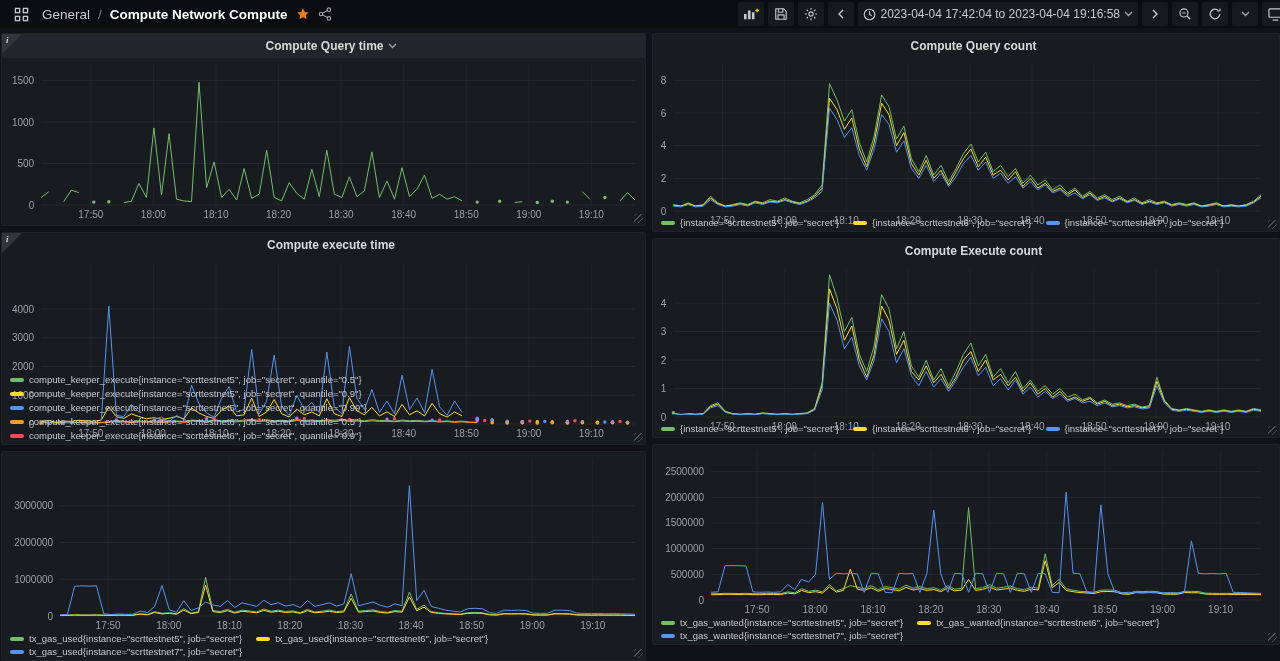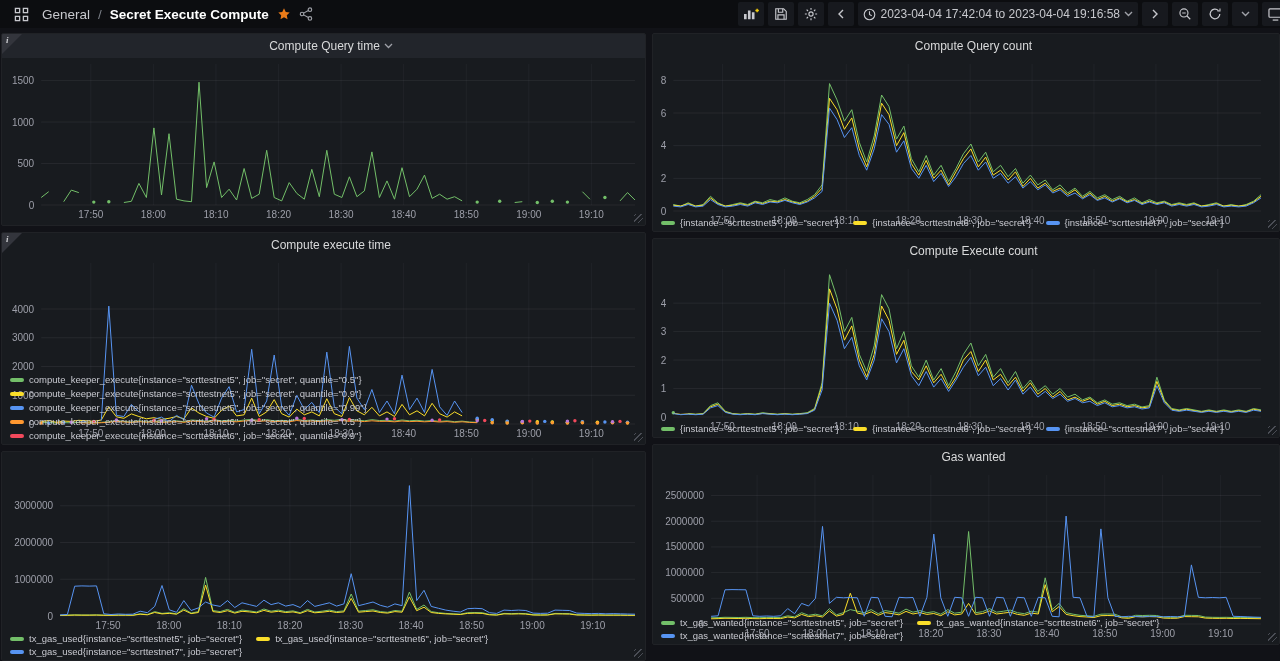--- a/index.html
+++ b/index.html
@@ -21,21 +21,21 @@
   
   .board { display:flex; gap:6px; padding:5px 0 0 1px; height:633px; }
   .col { display:flex; flex-direction:column; gap:6px; }
   .col.left { width:645px; }
   .col.right { width:732px; }
   .panel { position:relative; background:#181b1f; border:1px solid #202226; border-radius:2px;
     display:flex; flex-direction:column; overflow:hidden; }
   .phead { position:relative; height:24px; flex:none; display:flex; align-items:center;
     justify-content:center; gap:4px; cursor:pointer; }
   .phead.filled { background:#22252b; }
-  .ptitle { color:#d8d9da; font-size:12px; font-weight:400;margin-left:15px; }
+  .ptitle { color:#d8d9da; font-size:12px; font-weight:700;margin-left:15px; }
   .chev { color:#9fa1a8; }
   .chart { flex:1 1 auto; min-height:0; cursor:crosshair; }
   .legend { flex:none; display:flex; flex-wrap:wrap; column-gap:14px; row-gap:2px;
     padding:1px 4px 3px 8px; overflow:hidden; }
   .legend.colrows { flex-direction:column; flex-wrap:nowrap; row-gap:3px; }
   .li { display:flex; align-items:center; gap:5px; min-width:0; cursor:pointer; }
   .sw { width:14px; height:4px; border-radius:2px; flex:none; }
   .lt { color:#c8c9d0; font-size:9.5px; white-space:nowrap; }
   .ax { font-family:"Liberation Sans", sans-serif; font-size:10px; fill:#9d9fa9; }
   .info-corner { position:absolute; top:0; left:0; width:0; height:0;
@@ -53,21 +53,21 @@
     <span class="ibtn plain">
       <svg class="icon" width="15" height="15" viewBox="0 0 16 16" fill="none" stroke="#c7c8cd" stroke-width="1.4">
         <rect x="1.5" y="1.5" width="4.5" height="4.5"></rect>
           <rect x="10" y="1.5" width="4.5" height="4.5"></rect>
         <rect x="1.5" y="10" width="4.5" height="4.5"></rect>
           <rect x="10" y="10" width="4.5" height="4.5"></rect>
       </svg>
     </span>
     <span class="crumb-sec">General</span>
     <span class="crumb-sep">/</span>
-    <span class="crumb-title">Secret Execute Compute</span>
+    <span class="crumb-title">Compute Network Compute</span>
     <span style="display:flex">
       <svg class="icon" width="14" height="14" viewBox="0 0 16 16">
           <path fill="#EB7B18" d="M8 1.5l2 4.1 4.5.6-3.3 3.2.8 4.5L8 11.8l-4 2.1.8-4.5L1.5 6.2 6 5.6z"></path>
         </svg>
     </span>
     <span style="display:flex">
       <svg class="icon" width="14" height="14" viewBox="0 0 16 16" fill="none" stroke="#9fa1a8" stroke-width="1.3">
         <circle cx="12.5" cy="3" r="2"></circle>
           <circle cx="3.5" cy="8" r="2"></circle>
           <circle cx="12.5" cy="13" r="2"></circle>
@@ -483,23 +483,20 @@
             <span class="lt">{instance="scrttestnet6", job="secret"}</span>
           </div>
           <div class="li">
             <span class="sw" style="background: rgb(87, 148, 242);"></span>
             <span class="lt">{instance="scrttestnet7", job="secret"}</span>
           </div>
         </div>
       <div class="rsz"></div>
     </section>
     <section class="panel" style="height:201px">
-      <div class="phead">
-        <span class="ptitle">Gas wanted</span>
-      </div>
       <div class="chart"><svg width="618" height="171">
             <line x1="58.1" x2="608" y1="155" y2="155" stroke="rgba(204,204,220,0.08)"></line>
             <text x="51.1" y="158.5" text-anchor="end" class="ax">0</text>
             <line x1="58.1" x2="608" y1="129.31034482758622" y2="129.31034482758622" stroke="rgba(204,204,220,0.08)"></line>
             <text x="51.1" y="132.81034482758622" text-anchor="end" class="ax">500000</text>
             <line x1="58.1" x2="608" y1="103.62068965517241" y2="103.62068965517241" stroke="rgba(204,204,220,0.08)"></line>
             <text x="51.1" y="107.12068965517241" text-anchor="end" class="ax">1000000</text>
             <line x1="58.1" x2="608" y1="77.93103448275862" y2="77.93103448275862" stroke="rgba(204,204,220,0.08)"></line>
             <text x="51.1" y="81.43103448275862" text-anchor="end" class="ax">1500000</text>
             <line x1="58.1" x2="608" y1="52.24137931034482" y2="52.24137931034482" stroke="rgba(204,204,220,0.08)"></line>

